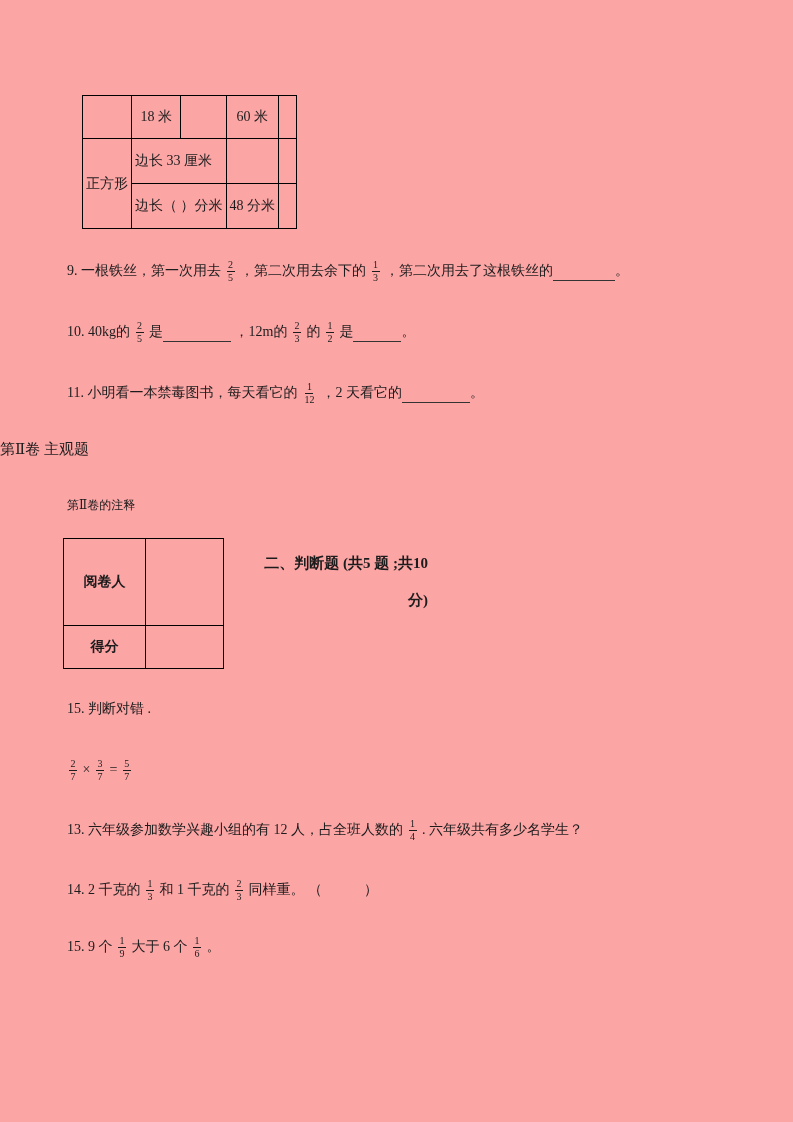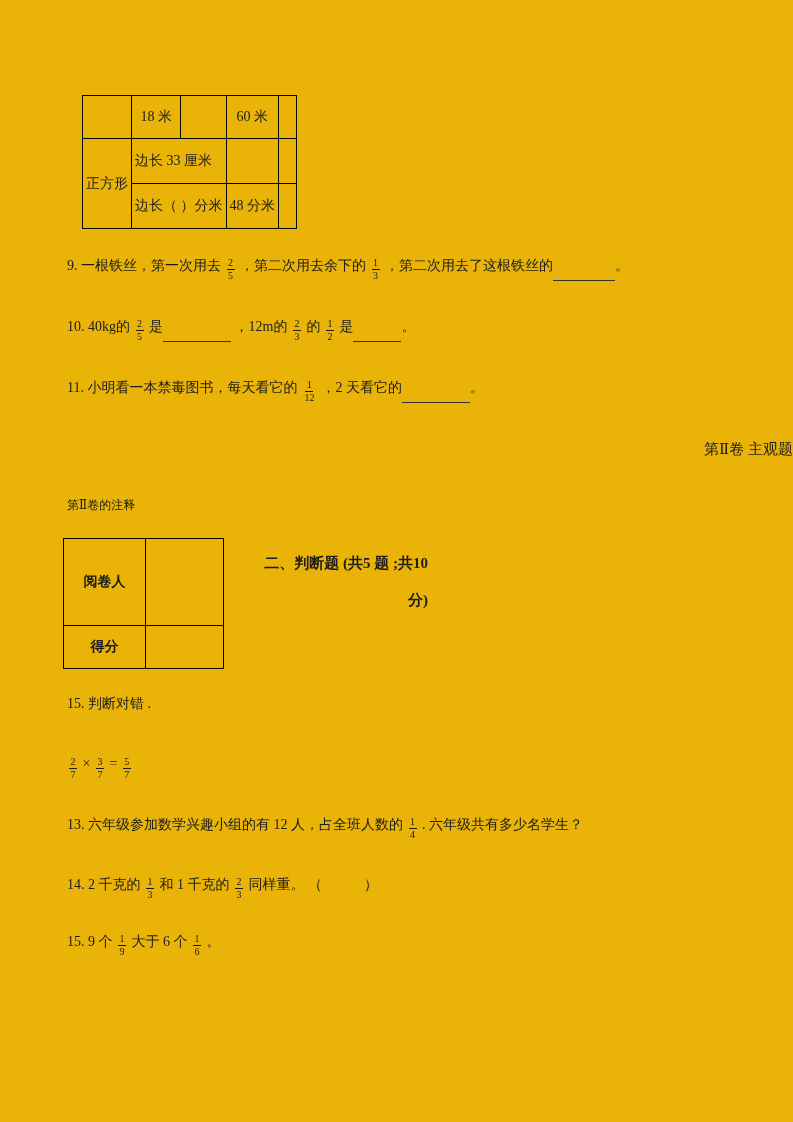--- a/index.html
+++ b/index.html
@@ -1,21 +1,21 @@
 <!DOCTYPE html>
 <html><head>
 <meta charset="utf-8">
 <style>
   * { margin:0; padding:0; box-sizing:border-box; }
   html,body { background:#888; }
   .page {
     position:relative;
     width:793px; height:1122px;
     margin:0 auto;
-    background:#eab308;
+    background:#fca5a5;
     font-family:"Liberation Serif","DejaVu Serif",serif;
     color:#1c1c1c;
     overflow:hidden;
   }
   
   table.shape-table {
     position:absolute; left:82px; top:95px;
     border-collapse:collapse;
     font-size:14px; color:#1c1c1c;
   }
@@ -25,37 +25,37 @@
     vertical-align:middle;
     white-space:pre;
   }
   .w1{width:46px} .w2{width:49px} .w3{width:45px} .w4{width:50px} .w5{width:18px}
   .h1{height:43px} .h2{height:45px} .h3{height:45px}
   td.tc { text-align:center; padding:0; }
   td.cell-square { text-align:left; vertical-align:top; padding-top:13px; }
   
   .q {
     position:absolute; left:67px; height:28px;
-    display:flex; 
+    display:flex; align-items:center;
     font-size:14px; white-space:pre;
   }
   .q .frac {
     display:inline-flex; flex-direction:column; align-items:center;
     font-size:10px; line-height:1.15; margin:0 2px;
   }
   .q .frac .num { border-bottom:1px solid #1c1c1c; padding:0 1.5px; }
   .q .frac .den { padding:0 1.5px; }
   .q .blank {
     display:inline-block; height:19px; align-self:center;
     border-bottom:1px solid #333;
   }
   
   .center-title {
     position:absolute; left:0; top:440px; width:793px;
-    text-align:right; font-size:15px;
+    text-align:left; font-size:15px;
   }
   .note {
     position:absolute; left:67px; top:497px; font-size:12px;
   }
   
   table.grader-table {
     position:absolute; left:63px; top:538px;
     border-collapse:collapse; font-size:14px;
   }
   table.grader-table td { border:1px solid #000; text-align:center; vertical-align:middle; }

